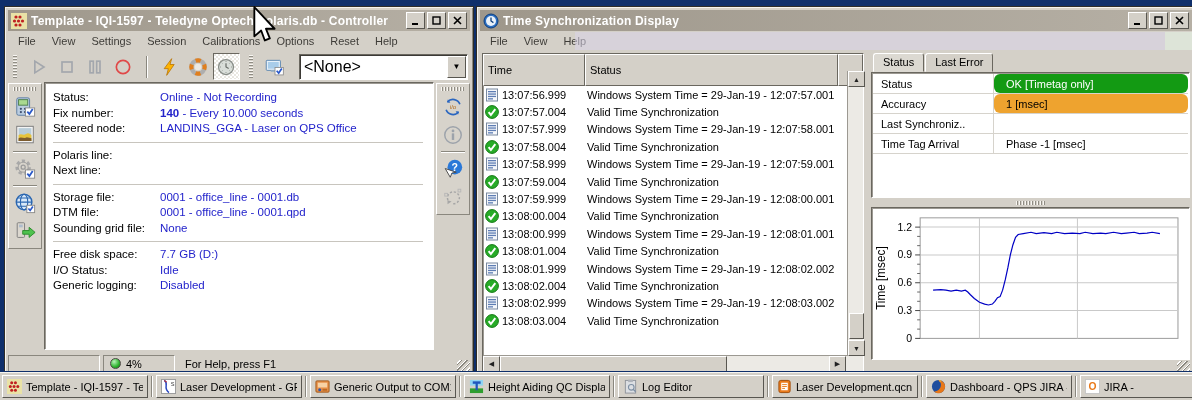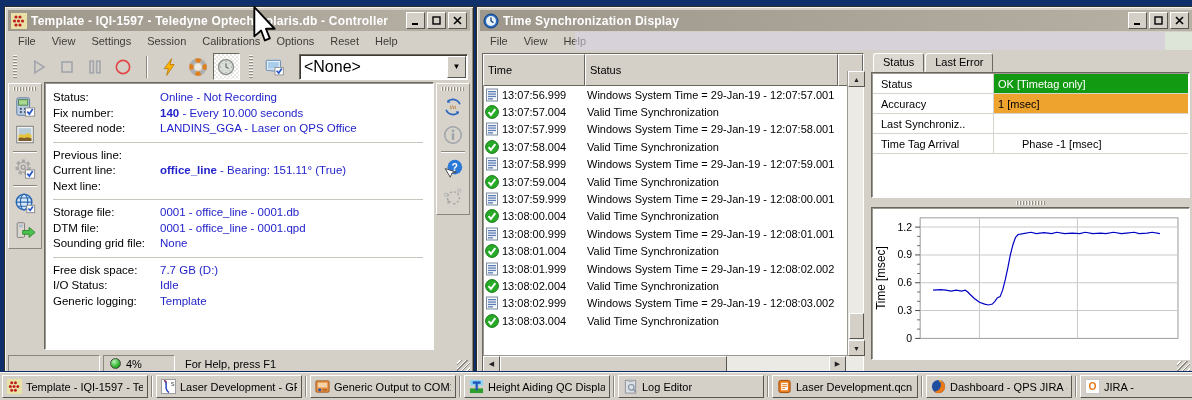--- a/index.html
+++ b/index.html
@@ -92,21 +92,21 @@
   
   .rightpane{flex:1;display:flex;flex-direction:column;margin-left:7px;min-width:0;}
   .tabs{display:flex;height:19px;flex:0 0 auto;padding-left:2px;}
   .tab{padding:2px 9px 0;border:1px solid;border-color:#fff #6a675f transparent #fff;
     border-radius:3px 3px 0 0;background:#d4d0c8;margin-right:1px;font-size:11px;}
   .tab.active{background:#dcd9d2;font-weight:normal;position:relative;top:0;border-bottom-color:#dcd9d2;}
   .stable{background:#fff;border:1px solid;border-color:#6a675f #fff #fff #6a675f;
     box-shadow:inset 1px 1px 0 #9c9992;height:122px;flex:0 0 auto;padding:1px;}
   .srow{display:flex;height:19px;align-items:stretch;border-bottom:1px solid #d6d3cc;font-size:11px;}
   .srow .sl{width:112px;flex:0 0 auto;display:flex;align-items:center;padding-left:8px;border-right:1px solid #d6d3cc;white-space:nowrap;overflow:hidden;}
-  .srow .sv{flex:1;display:flex;align-items:center;padding-left:4px;white-space:nowrap;overflow:hidden;}
+  .srow .sv{flex:1;display:flex;align-items:center;padding-left:12px;white-space:nowrap;overflow:hidden;border-radius:6px;}
   .splitter{height:9px;display:flex;align-items:center;justify-content:center;flex:0 0 auto;}
   .chartbox{flex:1;background:#fff;border:1px solid;border-color:#6a675f #fff #fff #6a675f;
     box-shadow:inset 1px 1px 0 #9c9992;min-height:0;position:relative;}
   .chartbox svg{position:absolute;inset:2px;width:calc(100% - 4px);height:calc(100% - 4px);}
   
   .taskbar{position:absolute;left:0;right:0;bottom:0;height:27px;background:#d4d0c8;
     border-top:1px solid #f5f3ee;box-shadow:0 -1px 0 #0f2f6b;display:flex;align-items:center;padding:0 2px;gap:3px;}
   .task{height:21px;width:136px;flex:0 0 auto;background:#d4d0c8;border:1px solid;
     border-color:#fff #585650 #585650 #fff;display:flex;align-items:center;padding:0 4px;gap:4px;overflow:hidden;}
   .task .ticn{width:15px;height:15px;flex:0 0 auto;}
@@ -311,26 +311,22 @@
         <div class="irow">
           <span class="lbl">Fix number:</span>
           <span class="val"><b>140</b> - Every 10.000 seconds</span>
         </div>
         <div class="irow">
           <span class="lbl">Steered node:</span>
           <span class="val">LANDINS_GGA - Laser on QPS Office</span>
         </div>
         <div class="isep"></div>
         <div class="irow">
-          <span class="lbl">Previous line:</span>
+          <span class="lbl">Polaris line:</span>
           <span class="val"></span>
-        </div>
-        <div class="irow">
-          <span class="lbl">Current line:</span>
-          <span class="val"><b>office_line</b> - Bearing: 151.11° (True)</span>
         </div>
         <div class="irow">
           <span class="lbl">Next line:</span>
           <span class="val"></span>
         </div>
         <div class="isep"></div>
         <div class="irow">
           <span class="lbl">Storage file:</span>
           <span class="val">0001 - office_line - 0001.db</span>
         </div>
@@ -346,21 +342,21 @@
         <div class="irow">
           <span class="lbl">Free disk space:</span>
           <span class="val">7.7 GB (D:)</span>
         </div>
         <div class="irow">
           <span class="lbl">I/O Status:</span>
           <span class="val">Idle</span>
         </div>
         <div class="irow">
           <span class="lbl">Generic logging:</span>
-          <span class="val">Template</span>
+          <span class="val">Disabled</span>
         </div>
       </div>
     <div class="rail">
       <div class="railbox" id="ctl-rrail">
           <span class="grip-h"></span>
           <span class="ribtn">
             <span style="display: flex;">
               <svg viewBox="0 0 24 24">
                 <path d="M19.5 9A8 8 0 0 0 6 6.5" fill="none" stroke="#2a66c0" stroke-width="1.8"></path>
                 <path d="M6.5 3.5L5.5 7l3.6.3z" fill="#2a66c0"></path>
@@ -644,21 +640,21 @@
           </div>
           <div class="srow">
             <span class="sl">Accuracy</span>
             <span class="sv" style="background: rgb(238, 163, 47); color: rgb(0, 0, 0);">1 [msec]</span>
           </div>
           <div class="srow">
             <span class="sl">Last Synchroniz..</span>
           </div>
           <div class="srow">
             <span class="sl">Time Tag Arrival</span>
-            <span class="sv" style="background: rgb(255, 255, 255); color: rgb(0, 0, 0); margin-left: 24px;">Phase -1 [msec]</span>
+            <span class="sv" style="background: rgb(255, 255, 255); color: rgb(0, 0, 0);">Phase -1 [msec]</span>
           </div>
         </div>
       <div class="splitter">
           <span class="grip-h" style="width:30px;"></span>
         </div>
       <div class="chartbox">
         <svg id="ts-chart" preserveAspectRatio="none" viewBox="0 0 312 150">
             <rect x="46" y="8" width="257" height="123" fill="#ffffff" stroke="#9a9a9a" stroke-width="1"></rect>
             <line x1="105.11" y1="8" x2="105.11" y2="131" stroke="#c9c9c9"></line>
             <line x1="202.77" y1="8" x2="202.77" y2="131" stroke="#c9c9c9"></line>

